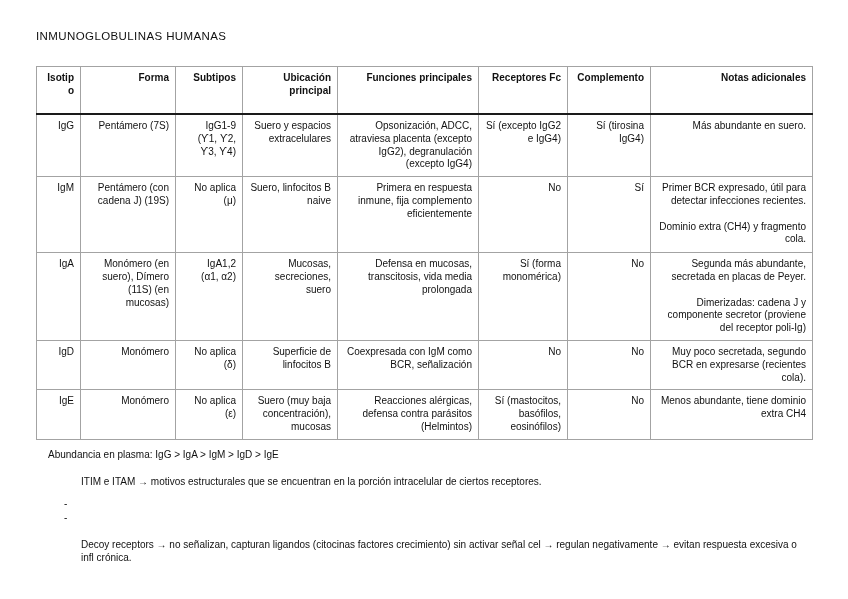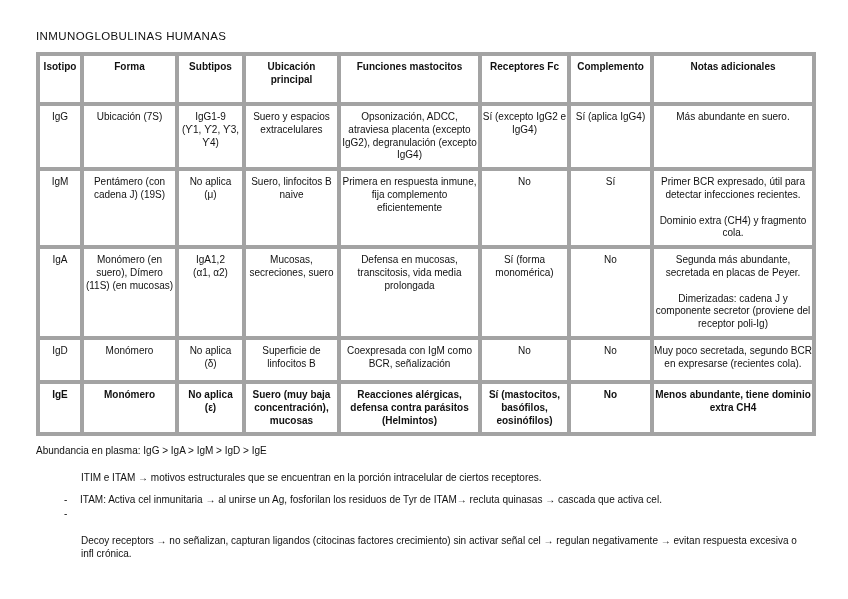--- a/index.html
+++ b/index.html
@@ -9,50 +9,50 @@
     background: #ffffff;
     color: #111111;
     font-family: "Liberation Sans", sans-serif;
     overflow: hidden;
   }
   .page { padding: 30px 36px 0 36px; }
   .title {
     font-size: 11.5px;
     font-weight: 400;
     letter-spacing: 0.4px;
-    margin: 0 0 10px 0;
+    margin: 0 0 24px 0;
   }
   table.ig-table {
     border-collapse: collapse;
     table-layout: fixed;
     width: 776px;
     font-size: 10px;
     line-height: 1.28;
   }
   .ig-table th, .ig-table td {
-    border: 4px solid #a3a3a3;
+    border: 1px solid #a3a3a3;
     vertical-align: top;
-    text-align: center;
-    padding: 5px 0;
+    text-align: right;
+    padding: 5px 6px;
     white-space: pre-line;
     overflow: hidden;
     word-wrap: break-word;
   }
   .ig-table thead th {
     font-weight: 700;
     height: 36px;
     border-bottom: 2.5px solid #1a1a1a;
   }
   tr.r0 { height: 58px; }
   tr.r1 { height: 76px; margin-left: 44px; }
   tr.r2 { height: 86px; }
   tr.r3 { height: 44px; }
-  tr.r4 { height: 48px; font-weight: bold; }
+  tr.r4 { height: 48px; }
   .footer { width: 776px; font-size: 10px; line-height: 1.3; }
-  .abundancia { margin: 8px 0 0 0; }
+  .abundancia { margin: 8px 0 0 12px; }
   .note { margin: 14px 4px 0 0; padding-left: 45px; }
   .bullets { margin: 9px 0 0 28px; }
   .bullet { display: flex; margin: 1px 0 0 0; }
   .bullet .dash { width: 16px; flex: 0 0 16px; }
   .u { }
 </style>
 </head>
 <body>
 
 <div class="page">
@@ -69,36 +69,36 @@
         <col style="width:89px">
         <col style="width:83px">
         <col style="width:162px">
     </colgroup>
     <thead>
       <tr>
         <th>Isotipo</th>
         <th>Forma</th>
         <th>Subtipos</th>
         <th>Ubicación principal</th>
-        <th>Funciones mastocitos</th>
+        <th>Funciones principales</th>
         <th>Receptores Fc</th>
         <th>Complemento</th>
         <th>Notas adicionales</th>
       </tr>
     </thead>
     <tbody>
       <tr class="r0">
         <td>IgG</td>
-        <td>Ubicación (7S)</td>
+        <td>Pentámero (7S)</td>
         <td>IgG1-9
 (ϒ1, ϒ2, ϒ3, ϒ4)</td>
         <td>Suero y espacios extracelulares</td>
         <td>Opsonización, ADCC, atraviesa placenta (excepto IgG2), degranulación (excepto IgG4)</td>
         <td>Sí (excepto IgG2 e IgG4)</td>
-        <td>Sí (aplica IgG4)</td>
+        <td>Sí (tirosina IgG4)</td>
         <td>Más abundante en suero.</td>
       </tr>
       <tr class="r1">
         <td>IgM</td>
         <td>Pentámero (con cadena J) (19S)</td>
         <td>No aplica
 (μ)</td>
         <td>Suero, linfocitos B naive</td>
         <td>Primera en respuesta inmune, fija complemento eficientemente</td>
         <td>No</td>
@@ -146,21 +146,20 @@
   </table>
 
   <div class="footer">
     <p class="abundancia">Abundancia en plasma: IgG &gt; IgA &gt; IgM &gt; IgD &gt; IgE</p>
 
     <p class="note"><span class="u">ITIM e ITAM</span><span> → motivos estructurales que se encuentran en la porción intracelular de ciertos receptores.</span></p>
 
     <div class="bullets">
       <p class="bullet">
           <span class="dash">-</span>
-          <span>ITAM: Activa cel inmunitaria → al unirse un Ag, fosforilan los residuos de Tyr de ITAM→ recluta quinasas → cascada que activa cel.</span>
         </p>
       <p class="bullet">
           <span class="dash">-</span>
         </p>
     </div>
 
     <p class="note"><span class="u">Decoy receptors</span><span> → no señalizan, capturan ligandos (citocinas factores crecimiento) sin activar señal cel → regulan negativamente → evitan respuesta excesiva o infl crónica.</span></p>
   </div>
 
 </div>

